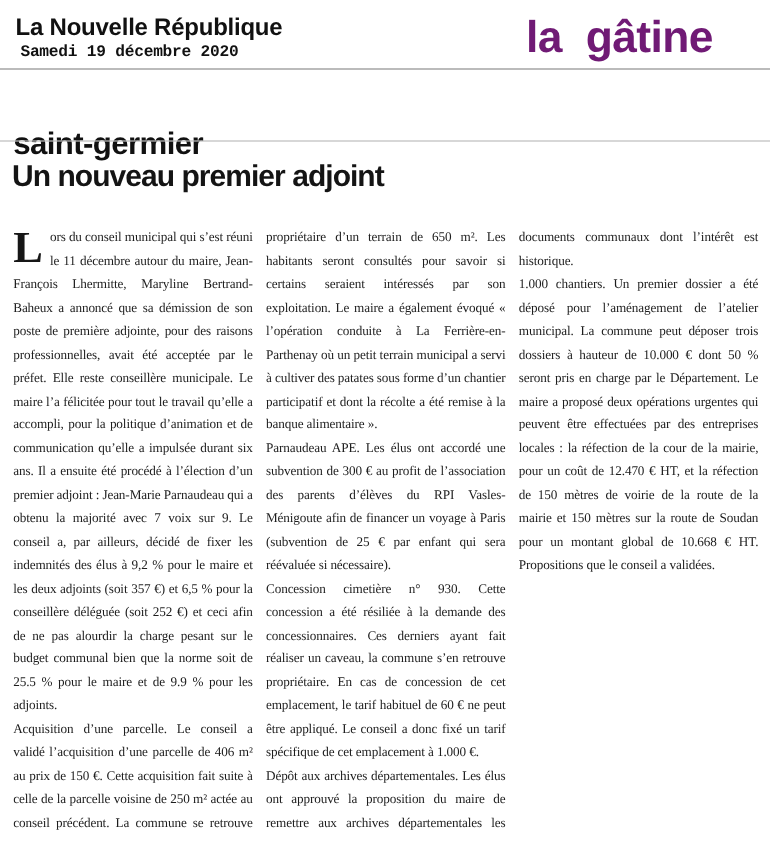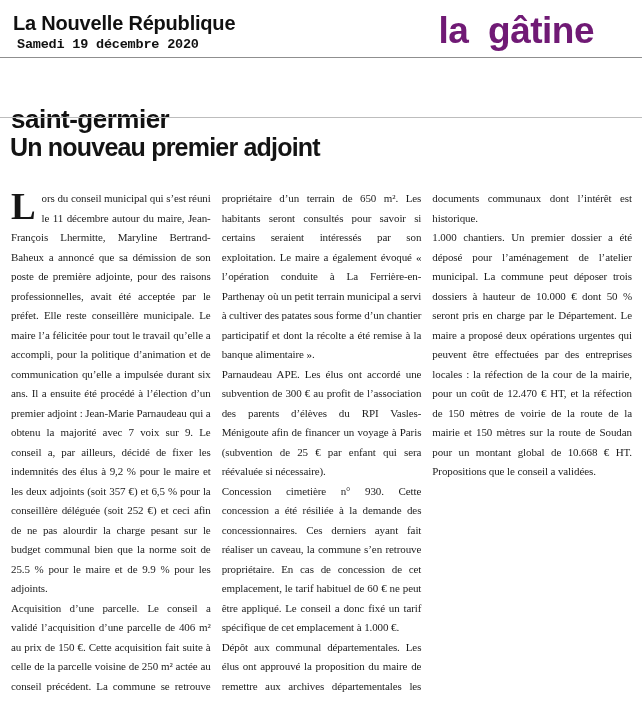--- a/index.html
+++ b/index.html
@@ -68,17 +68,17 @@
   <div class="section-title">saint-germier</div>
   <hr class="rule-section">
 
   <h1 class="headline">Un nouveau premier adjoint</h1>
 
   <div class="article-body" id="article-body">
       <p class="dropcap"><span>Lors du conseil municipal qui s’est réuni le 11 décembre autour du maire, Jean-François Lhermitte, Maryline Bertrand-Baheux a annoncé que sa démission de son poste de première adjointe, pour des raisons professionnelles, avait été acceptée par le préfet. Elle reste conseillère municipale. Le maire l’a félicitée pour tout le travail qu’elle a accompli, pour la politique d’animation et de communication qu’elle a impulsée durant six ans. Il a ensuite été procédé à l’élection d’un premier adjoint : Jean-Marie Parnaudeau qui a obtenu la majorité avec 7 voix sur 9. Le conseil a, par ailleurs, décidé de fixer les indemnités des élus à 9,2 % pour le maire et les deux adjoints (soit 357 €) et 6,5 % pour la conseillère déléguée (soit 252 €) et ceci afin de ne pas alourdir la charge pesant sur le budget communal bien que la norme soit de 25.5 % pour le maire et de 9.9 % pour les adjoints.</span></p>
       <p><span class="run-in-head">Acquisition d’une parcelle.</span><span> Le conseil a validé l’acquisition d’une parcelle de 406 m² au prix de 150 €. Cette acquisition fait suite à celle de la parcelle voisine de 250 m² actée au conseil précédent. La commune se retrouve propriétaire d’un terrain de 650 m². Les habitants seront consultés pour savoir si certains seraient intéressés par son exploitation. Le maire a également évoqué </span><span class="quote">« l’opération conduite à La Ferrière-en-Parthenay où un petit terrain municipal a servi à cultiver des patates sous forme d’un chantier participatif et dont la récolte a été remise à la banque alimentaire ».</span></p>
       <p><span class="run-in-head">Parnaudeau APE.</span><span> Les élus ont accordé une subvention de 300 € au profit de l’association des parents d’élèves du RPI Vasles-Ménigoute afin de financer un voyage à Paris (subvention de 25 € par enfant qui sera réévaluée si nécessaire).</span></p>
       <p><span class="run-in-head">Concession cimetière n° 930.</span><span> Cette concession a été résiliée à la demande des concessionnaires. Ces derniers ayant fait réaliser un caveau, la commune s’en retrouve propriétaire. En cas de concession de cet emplacement, le tarif habituel de 60 € ne peut être appliqué. Le conseil a donc fixé un tarif spécifique de cet emplacement à 1.000 €.</span></p>
-      <p><span class="run-in-head">Dépôt aux communal départementales.</span><span> Les élus ont approuvé la proposition du maire de remettre aux archives départementales les documents communaux dont l’intérêt est historique.</span></p>
+      <p><span class="run-in-head">Dépôt aux archives départementales.</span><span> Les élus ont approuvé la proposition du maire de remettre aux archives départementales les documents communaux dont l’intérêt est historique.</span></p>
       <p><span class="run-in-head">1.000 chantiers.</span><span> Un premier dossier a été déposé pour l’aménagement de l’atelier municipal. La commune peut déposer trois dossiers à hauteur de 10.000 € dont 50 % seront pris en charge par le Département. Le maire a proposé deux opérations urgentes qui peuvent être effectuées par des entreprises locales : la réfection de la cour de la mairie, pour un coût de 12.470 € HT, et la réfection de 150 mètres de voirie de la route de la mairie et 150 mètres sur la route de Soudan pour un montant global de 10.668 € HT. Propositions que le conseil a validées.</span></p>
     </div>
 
 </div>
 
 </body></html>

